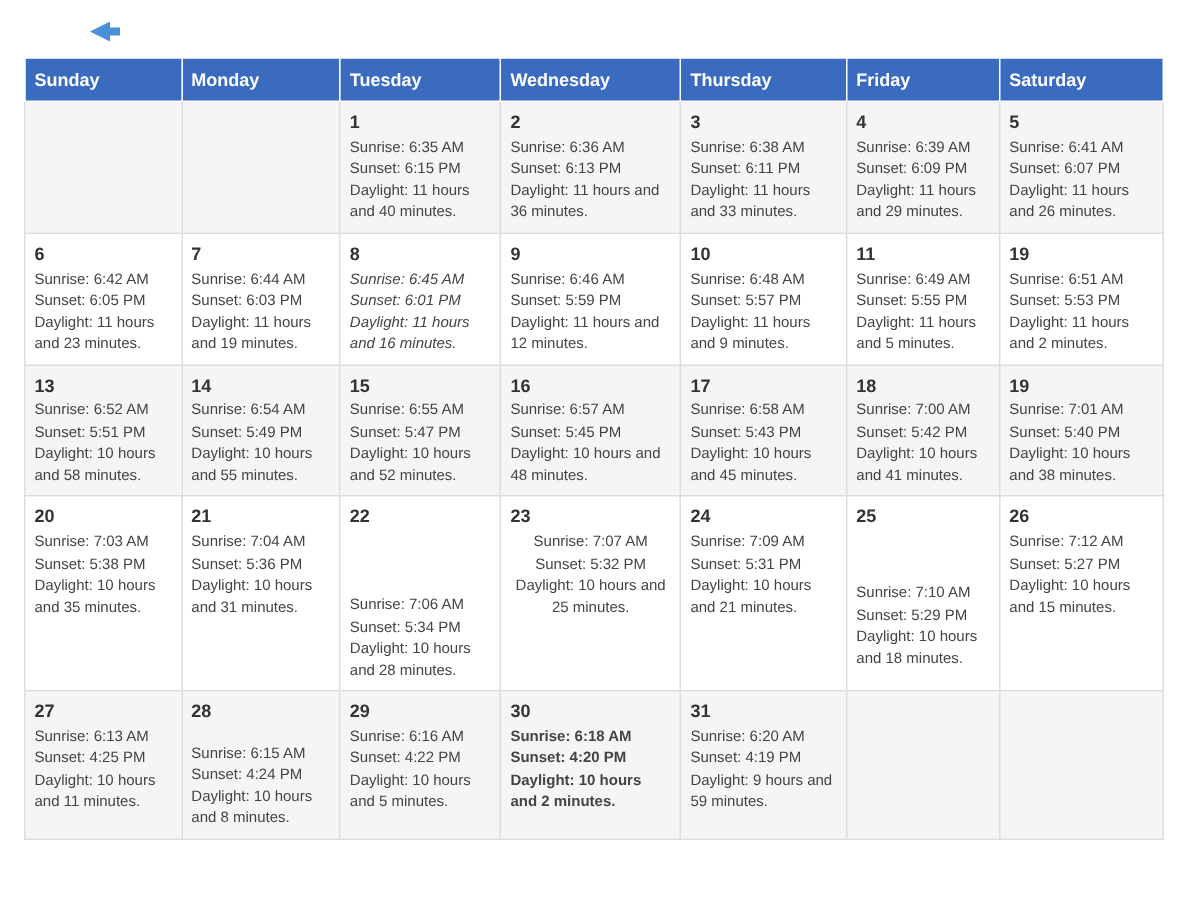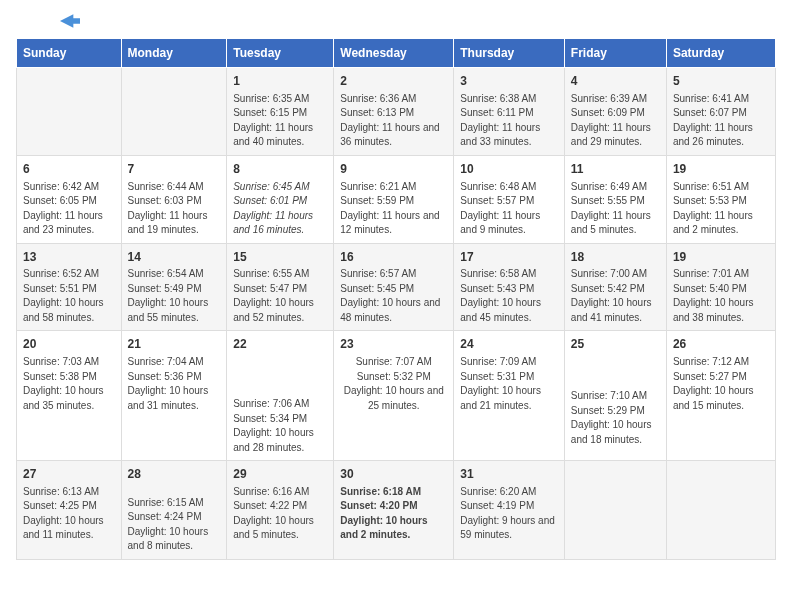--- a/index.html
+++ b/index.html
@@ -175,21 +175,21 @@
 Daylight: 11 hours and 19 minutes.</div>
         </td>
         <td>
           <span class="day-num">8</span>
           <div class="day-info" style="white-space: pre-line; font-style: italic;">Sunrise: 6:45 AM
 Sunset: 6:01 PM
 Daylight: 11 hours and 16 minutes.</div>
         </td>
         <td>
           <span class="day-num">9</span>
-          <div class="day-info" style="white-space: pre-line;">Sunrise: 6:21 AM
+          <div class="day-info" style="white-space: pre-line;">Sunrise: 6:46 AM
 Sunset: 5:59 PM
 Daylight: 11 hours and 12 minutes.</div>
         </td>
         <td>
           <span class="day-num">10</span>
           <div class="day-info" style="white-space: pre-line;">Sunrise: 6:48 AM
 Sunset: 5:57 PM
 Daylight: 11 hours and 9 minutes.</div>
         </td>
         <td>

